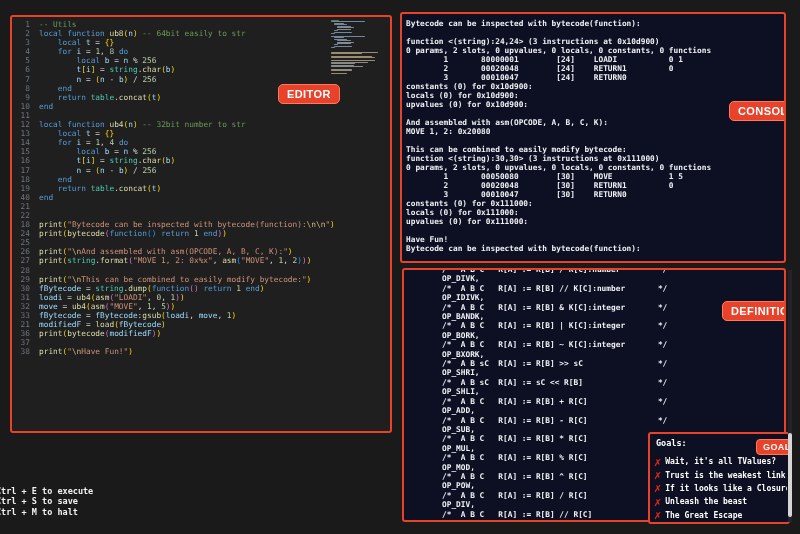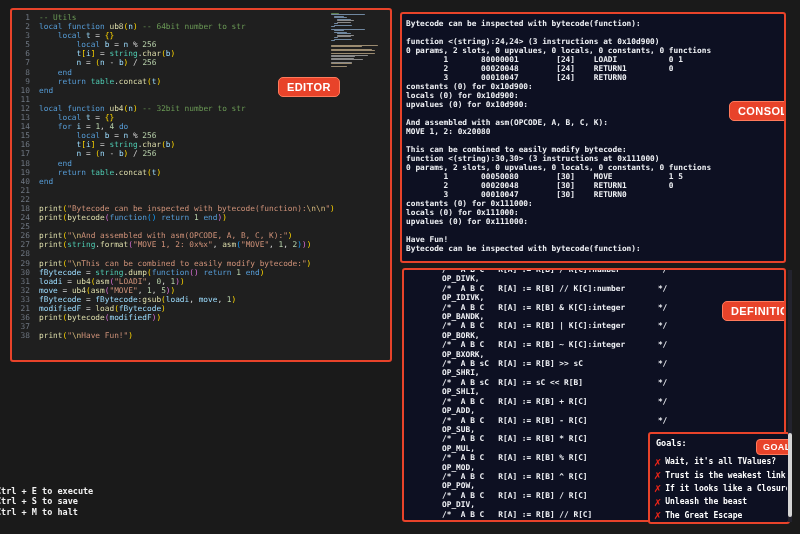--- a/index.html
+++ b/index.html
@@ -2,21 +2,21 @@
 <html><head>
 <meta charset="utf-8">
 <style>
   html,body{margin:0;padding:0;}
   body{
     width:800px;height:534px;position:relative;overflow:hidden;
     background:#1a1a1a;
     font-family:"DejaVu Sans Mono",monospace;
   }
   .panel{position:absolute;border:2px solid #e8432a;border-radius:3px;box-sizing:border-box;overflow:hidden;}
-  .editor-panel{left:10px;top:8px;width:382px;height:354px;background:#1f1f1f;}
+  .editor-panel{left:10px;top:15px;width:382px;height:418px;background:#1f1f1f;}
   .console-panel{left:400px;top:12px;width:386px;height:251px;background:#0d1022;}
   .defs-panel{left:402px;top:268px;width:384px;height:254px;background:#0d1022;}
   .goals-panel{left:648px;top:432px;width:142px;height:92px;background:#0d1022;z-index:6;}
 
   .badge{
     position:absolute;background:#e8432a;color:#ffffff;
     font-family:"Liberation Sans",sans-serif;font-weight:bold;font-size:11px;
     padding:3px 8px;border-radius:5px;border:1px solid #ff7a5c;
     letter-spacing:.4px;z-index:4;white-space:nowrap;margin-left:48px;
   }
@@ -55,22 +55,23 @@
   .scroll-thumb{position:absolute;left:788px;top:433px;width:4px;height:84px;background:#d6d6d6;border-radius:2px;z-index:8;}
 </style>
 </head>
 <body>
 
 <div>
 
   <section class="panel editor-panel">
     <div class="code" id="editor-code">
         <div class="line"><span class="ln">1</span><span class="lc"><span class="com">-- Utils</span></span></div>
-        <div class="line"><span class="ln">2</span><span class="lc"><span class="kw">local</span><span class="pn"> </span><span class="kw">function</span><span class="pn"> </span><span class="fn">ub8</span><span style="color:#FFD700">(</span><span class="vr">n</span><span style="color:#FFD700">)</span><span class="pn"> </span><span class="com">-- 64bit number to str</span></span></div>
+        <div class="line"><span class="ln">2</span><span class="lc"><span class="kw">local</span><span class="pn"> </span><span class="kw">function</span><span class="pn"> </span><span class="fn">ub8</span><span style="color:#FFD700">(</span><span class="vr">n</span><span style="color:#FFD700">)</span><span class="pn"> </span><span class="com">-- 64bit easily to str</span></span></div>
         <div class="line"><span class="ln">3</span><span class="lc"><span class="pn">    </span><span class="kw">local</span><span class="pn"> </span><span class="vr">t</span><span class="pn"> = </span><span style="color:#FFD700">{</span><span style="color:#FFD700">}</span></span></div>
+        <div class="line"><span class="ln">4</span><span class="lc"><span class="pn">    </span><span class="kw">for</span><span class="pn"> </span><span class="vr">i</span><span class="pn"> = </span><span class="num">1</span><span class="pn">, </span><span class="num">8</span><span class="pn"> </span><span class="kw">do</span></span></div>
         <div class="line"><span class="ln">5</span><span class="lc"><span class="pn">        </span><span class="kw">local</span><span class="pn"> </span><span class="vr">b</span><span class="pn"> = </span><span class="vr">n</span><span class="pn"> % </span><span class="num">256</span></span></div>
         <div class="line"><span class="ln">6</span><span class="lc"><span class="pn">        </span><span class="vr">t</span><span style="color:#FFD700">[</span><span class="vr">i</span><span style="color:#FFD700">]</span><span class="pn"> = </span><span class="mod">string</span><span class="pn">.</span><span class="fn">char</span><span style="color:#FFD700">(</span><span class="vr">b</span><span style="color:#FFD700">)</span></span></div>
         <div class="line"><span class="ln">7</span><span class="lc"><span class="pn">        </span><span class="vr">n</span><span class="pn"> = </span><span style="color:#FFD700">(</span><span class="vr">n</span><span class="pn"> </span><span class="pn">-</span><span class="pn"> </span><span class="vr">b</span><span style="color:#FFD700">)</span><span class="pn"> / </span><span class="num">256</span></span></div>
         <div class="line"><span class="ln">8</span><span class="lc"><span class="pn">    </span><span class="kw">end</span></span></div>
         <div class="line"><span class="ln">9</span><span class="lc"><span class="pn">    </span><span class="kw">return</span><span class="pn"> </span><span class="mod">table</span><span class="pn">.</span><span class="fn">concat</span><span style="color:#FFD700">(</span><span class="vr">t</span><span style="color:#FFD700">)</span></span></div>
         <div class="line"><span class="ln">10</span><span class="lc"><span class="kw">end</span></span></div>
         <div class="line"><span class="ln">11</span><span class="lc"> </span></div>
         <div class="line"><span class="ln">12</span><span class="lc"><span class="kw">local</span><span class="pn"> </span><span class="kw">function</span><span class="pn"> </span><span class="fn">ub4</span><span style="color:#FFD700">(</span><span class="vr">n</span><span style="color:#FFD700">)</span><span class="pn"> </span><span class="com">-- 32bit number to str</span></span></div>
         <div class="line"><span class="ln">13</span><span class="lc"><span class="pn">    </span><span class="kw">local</span><span class="pn"> </span><span class="vr">t</span><span class="pn"> = </span><span style="color:#FFD700">{</span><span style="color:#FFD700">}</span></span></div>
         <div class="line"><span class="ln">14</span><span class="lc"><span class="pn">    </span><span class="kw">for</span><span class="pn"> </span><span class="vr">i</span><span class="pn"> = </span><span class="num">1</span><span class="pn">, </span><span class="num">4</span><span class="pn"> </span><span class="kw">do</span></span></div>

